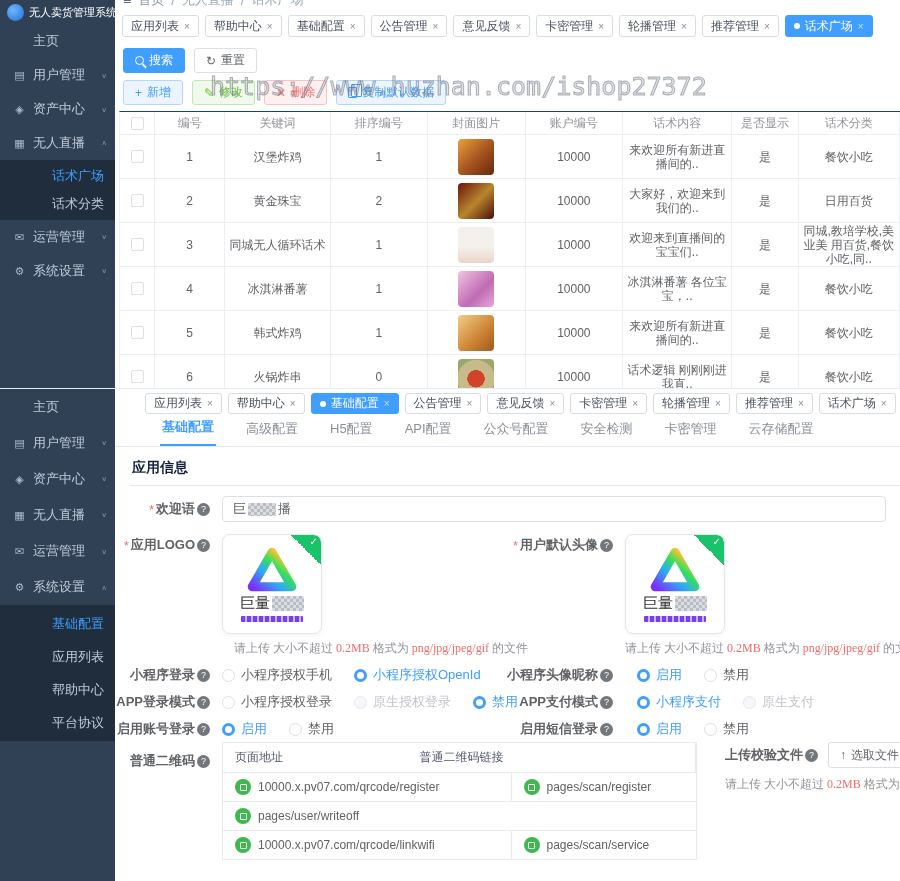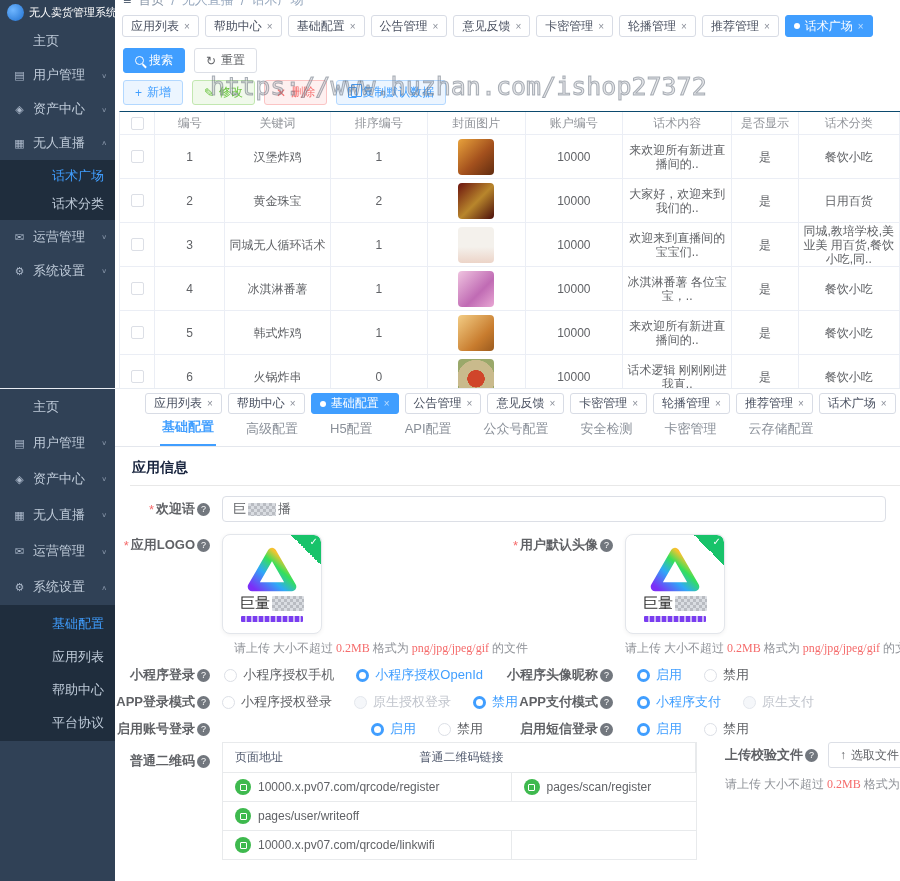--- a/index.html
+++ b/index.html
@@ -103,21 +103,21 @@
   .red{color:#f56c6c;}
   .orange{color:#f56c6c;}
   .optrow{display:flex;align-items:center;margin-top:9px;}
   .optgrp{display:flex;align-items:center;margin-left:12px;}
   .opt{display:flex;align-items:center;margin-right:22px;font-size:13px;color:#606266;cursor:pointer;white-space:nowrap;}
   .opt .dot{width:13px;height:13px;border:1px solid #dcdfe6;border-radius:50%;margin-right:6px;background:#fff;flex:0 0 auto;}
   .opt.on .dot{border:3.5px solid #409eff;}
   .opt.on .olbl{color:#409eff;}
   .opt.dis{color:#c0c4cc;}
   .opt.dis .dot{background:#f5f7fa;border-color:#e4e7ed;}
-  .left-col{display:flex;align-items:center;width:375px;flex:0 0 auto;justify-content:space-between;}
+  .left-col{display:flex;align-items:center;width:375px;flex:0 0 auto;}
   .right-col{display:flex;align-items:flex-end;gap:12px;}
   .right-col .flabel{width:108px;}
 
   
   .qrrow{display:flex;margin-top:4px;align-items:flex-start;}
   .qrtable{width:475px;border:1px solid #e8eaec;border-bottom:none;margin-left:12px;font-size:12px;color:#606266;flex:0 0 auto;}
   .qtr{display:flex;border-bottom:1px solid #e8eaec;height:29px;align-items:center;}
   .qtr.qhead{height:30px;color:#515a6e;}
   .qc{padding:0 12px;display:flex;align-items:center;gap:7px;overflow:hidden;white-space:nowrap;}
   .qc1{width:61%;border-right:1px solid #e8eaec;height:100%;}
@@ -709,20 +709,26 @@
                     <span>pages/user/writeoff</span>
                   </div>
               </div>
                 <div class="qtr">
                 <div class="qc qc1">
                     <span class="qricon">
                       <i></i>
                     </span>
                     <span>10000.x.pv07.com/qrcode/linkwifi</span>
                   </div>
+                <div class="qc qc2">
+                    <span class="qricon">
+                      <i></i>
+                    </span>
+                    <span>pages/scan/service</span>
+                  </div>
               </div>
               </div>
           </div>
           <div class="upl">
             <div class="upl-top">
               <span class="flabel" style="width:auto;">
                   <span>上传校验文件</span>
                   <span class="help">?</span>
                 </span>
               <button class="btn btn-file">

